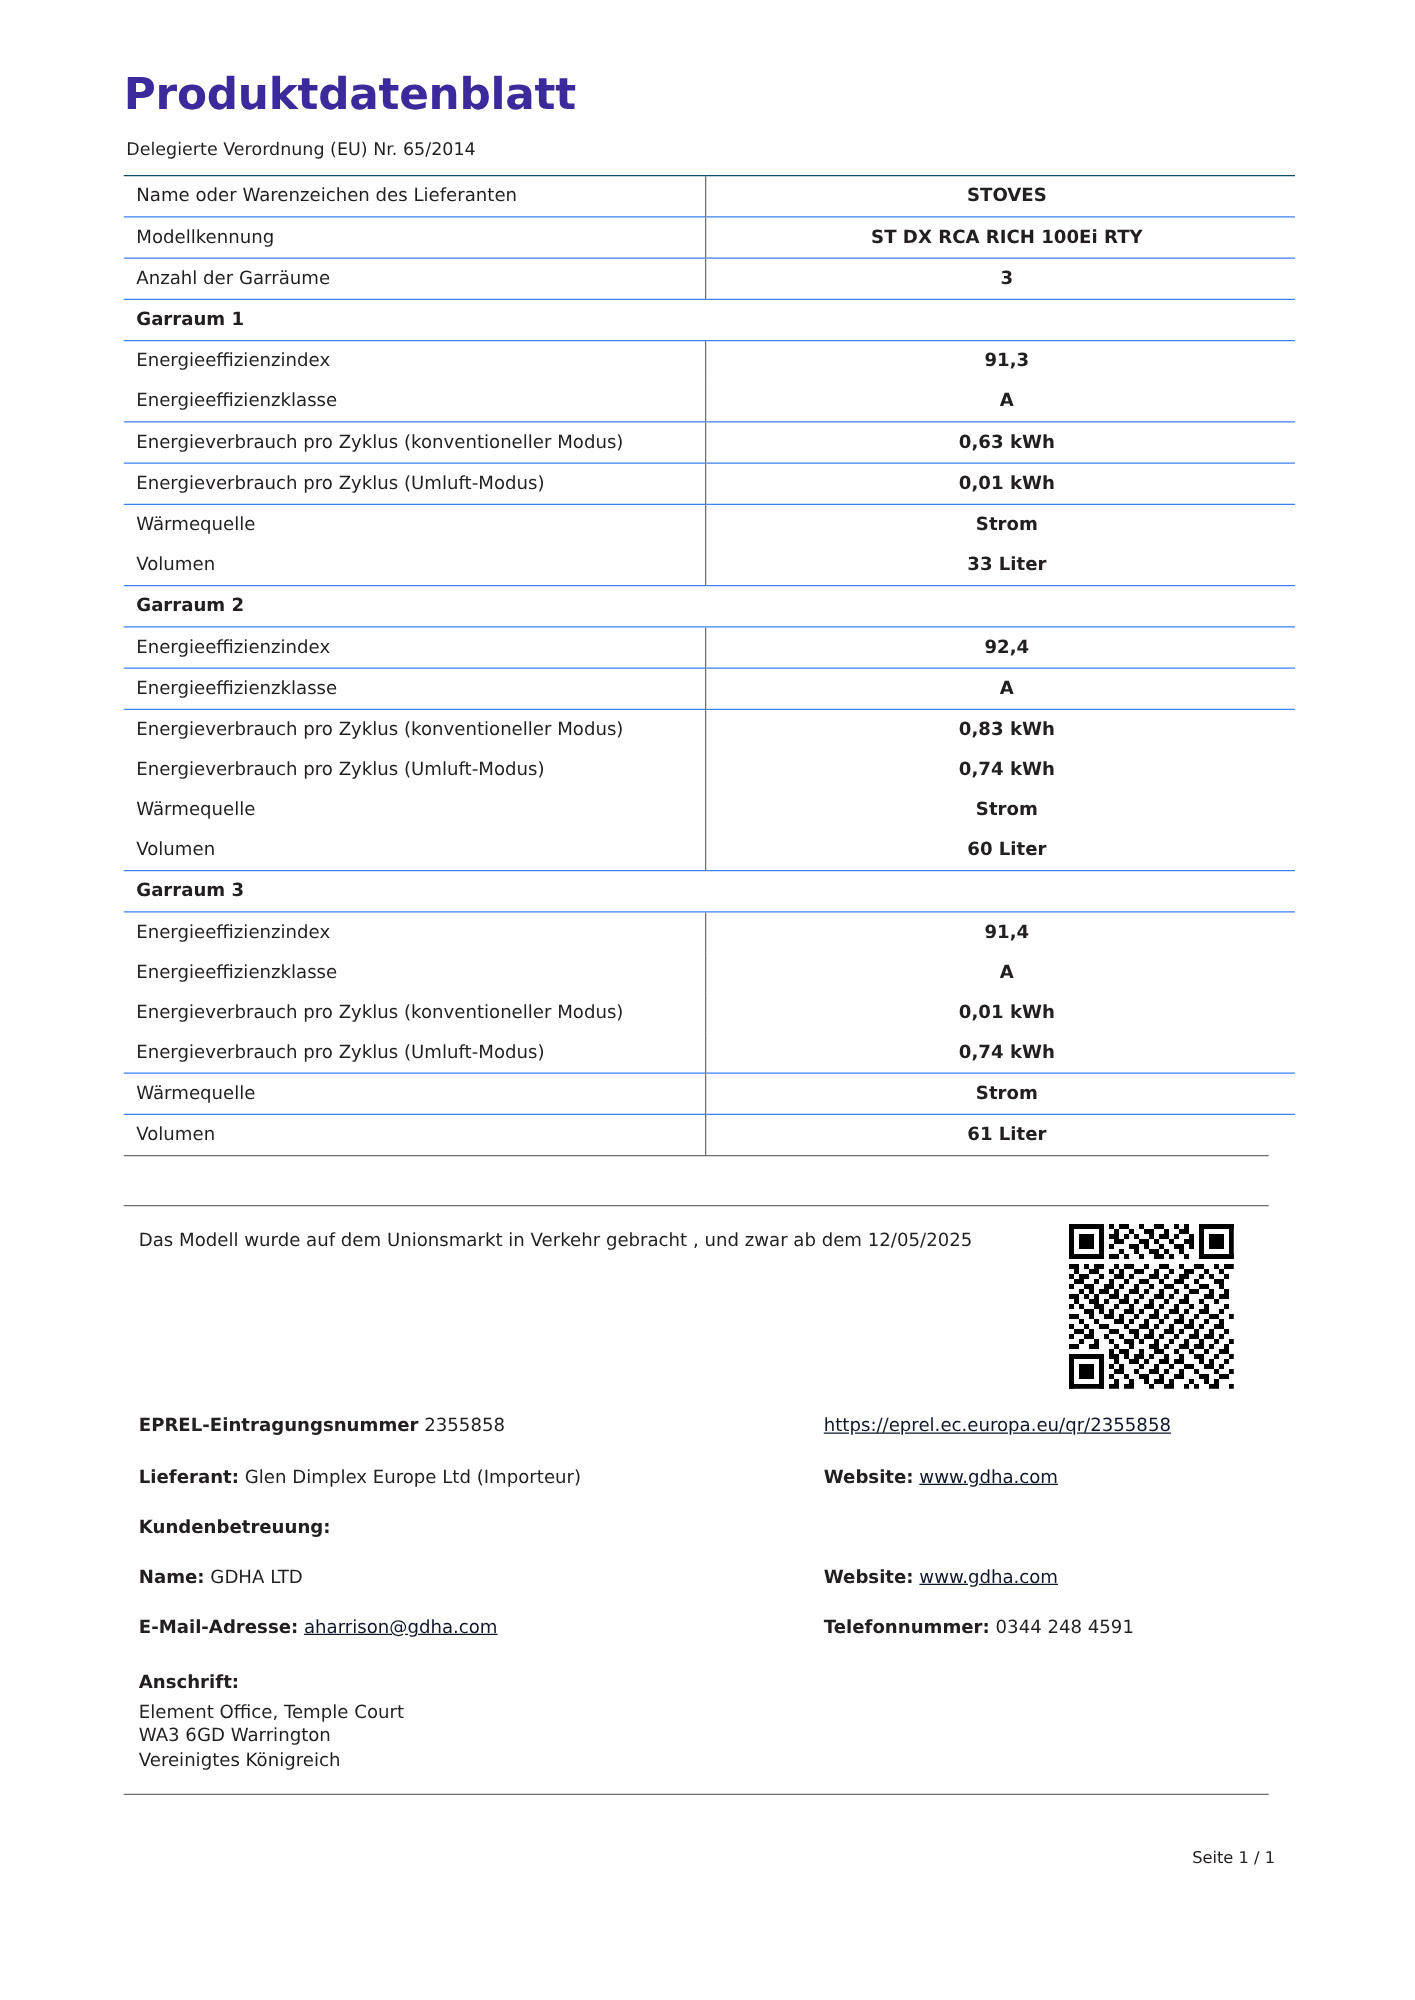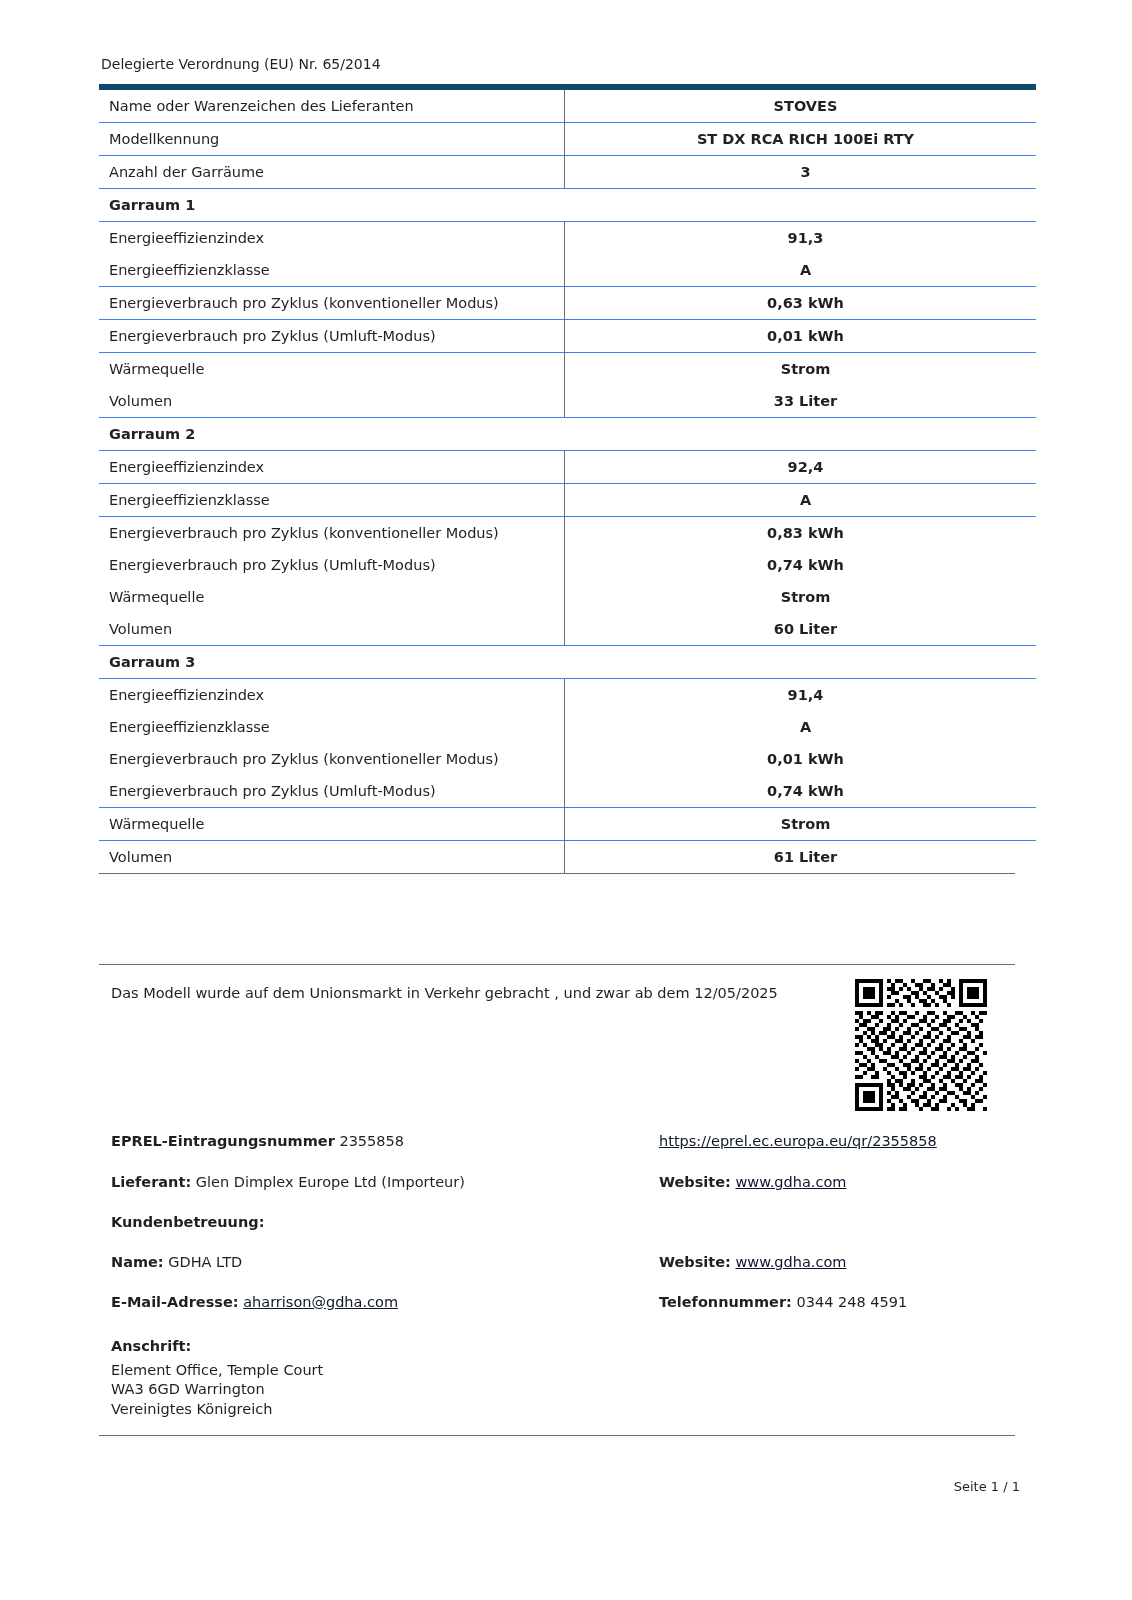--- a/index.html
+++ b/index.html
@@ -44,21 +44,21 @@
     border-collapse: collapse;
     table-layout: fixed;
   }
   table.spec td {
     font-size: 14.5px;
     padding: 8px 0 8px 10px;
     vertical-align: middle;
     border-top: 1px solid #3b82f6;
   }
   table.spec tr:first-child td {
-    border-top: 6px solid #0c4a6e;
+    border-top: 1px solid #0c4a6e;
   }
   td.label {
     width: 455px;
     text-align: left;
   }
   td.value {
     width: 461px;
     text-align: center;
     font-weight: bold;
     border-left: 1px solid #6d6d6d;
@@ -144,20 +144,21 @@
     font-size: 13px;
     color: #231f20;
     margin-top: 14px;
   }
 </style>
 </head>
 <body>
 
 <div class="page">
   <div class="content">
+    <h1 class="title">Produktdatenblatt</h1>
     <p class="subtitle">Delegierte Verordnung (EU) Nr. 65/2014</p>
     <table class="spec">
       <tbody id="spec-body">
           <tr>
             <td class="label">Name oder Warenzeichen des Lieferanten</td>
             <td class="value">STOVES</td>
           </tr>
           <tr>
             <td class="label">Modellkennung</td>
             <td class="value">ST DX RCA RICH 100Ei RTY</td>

